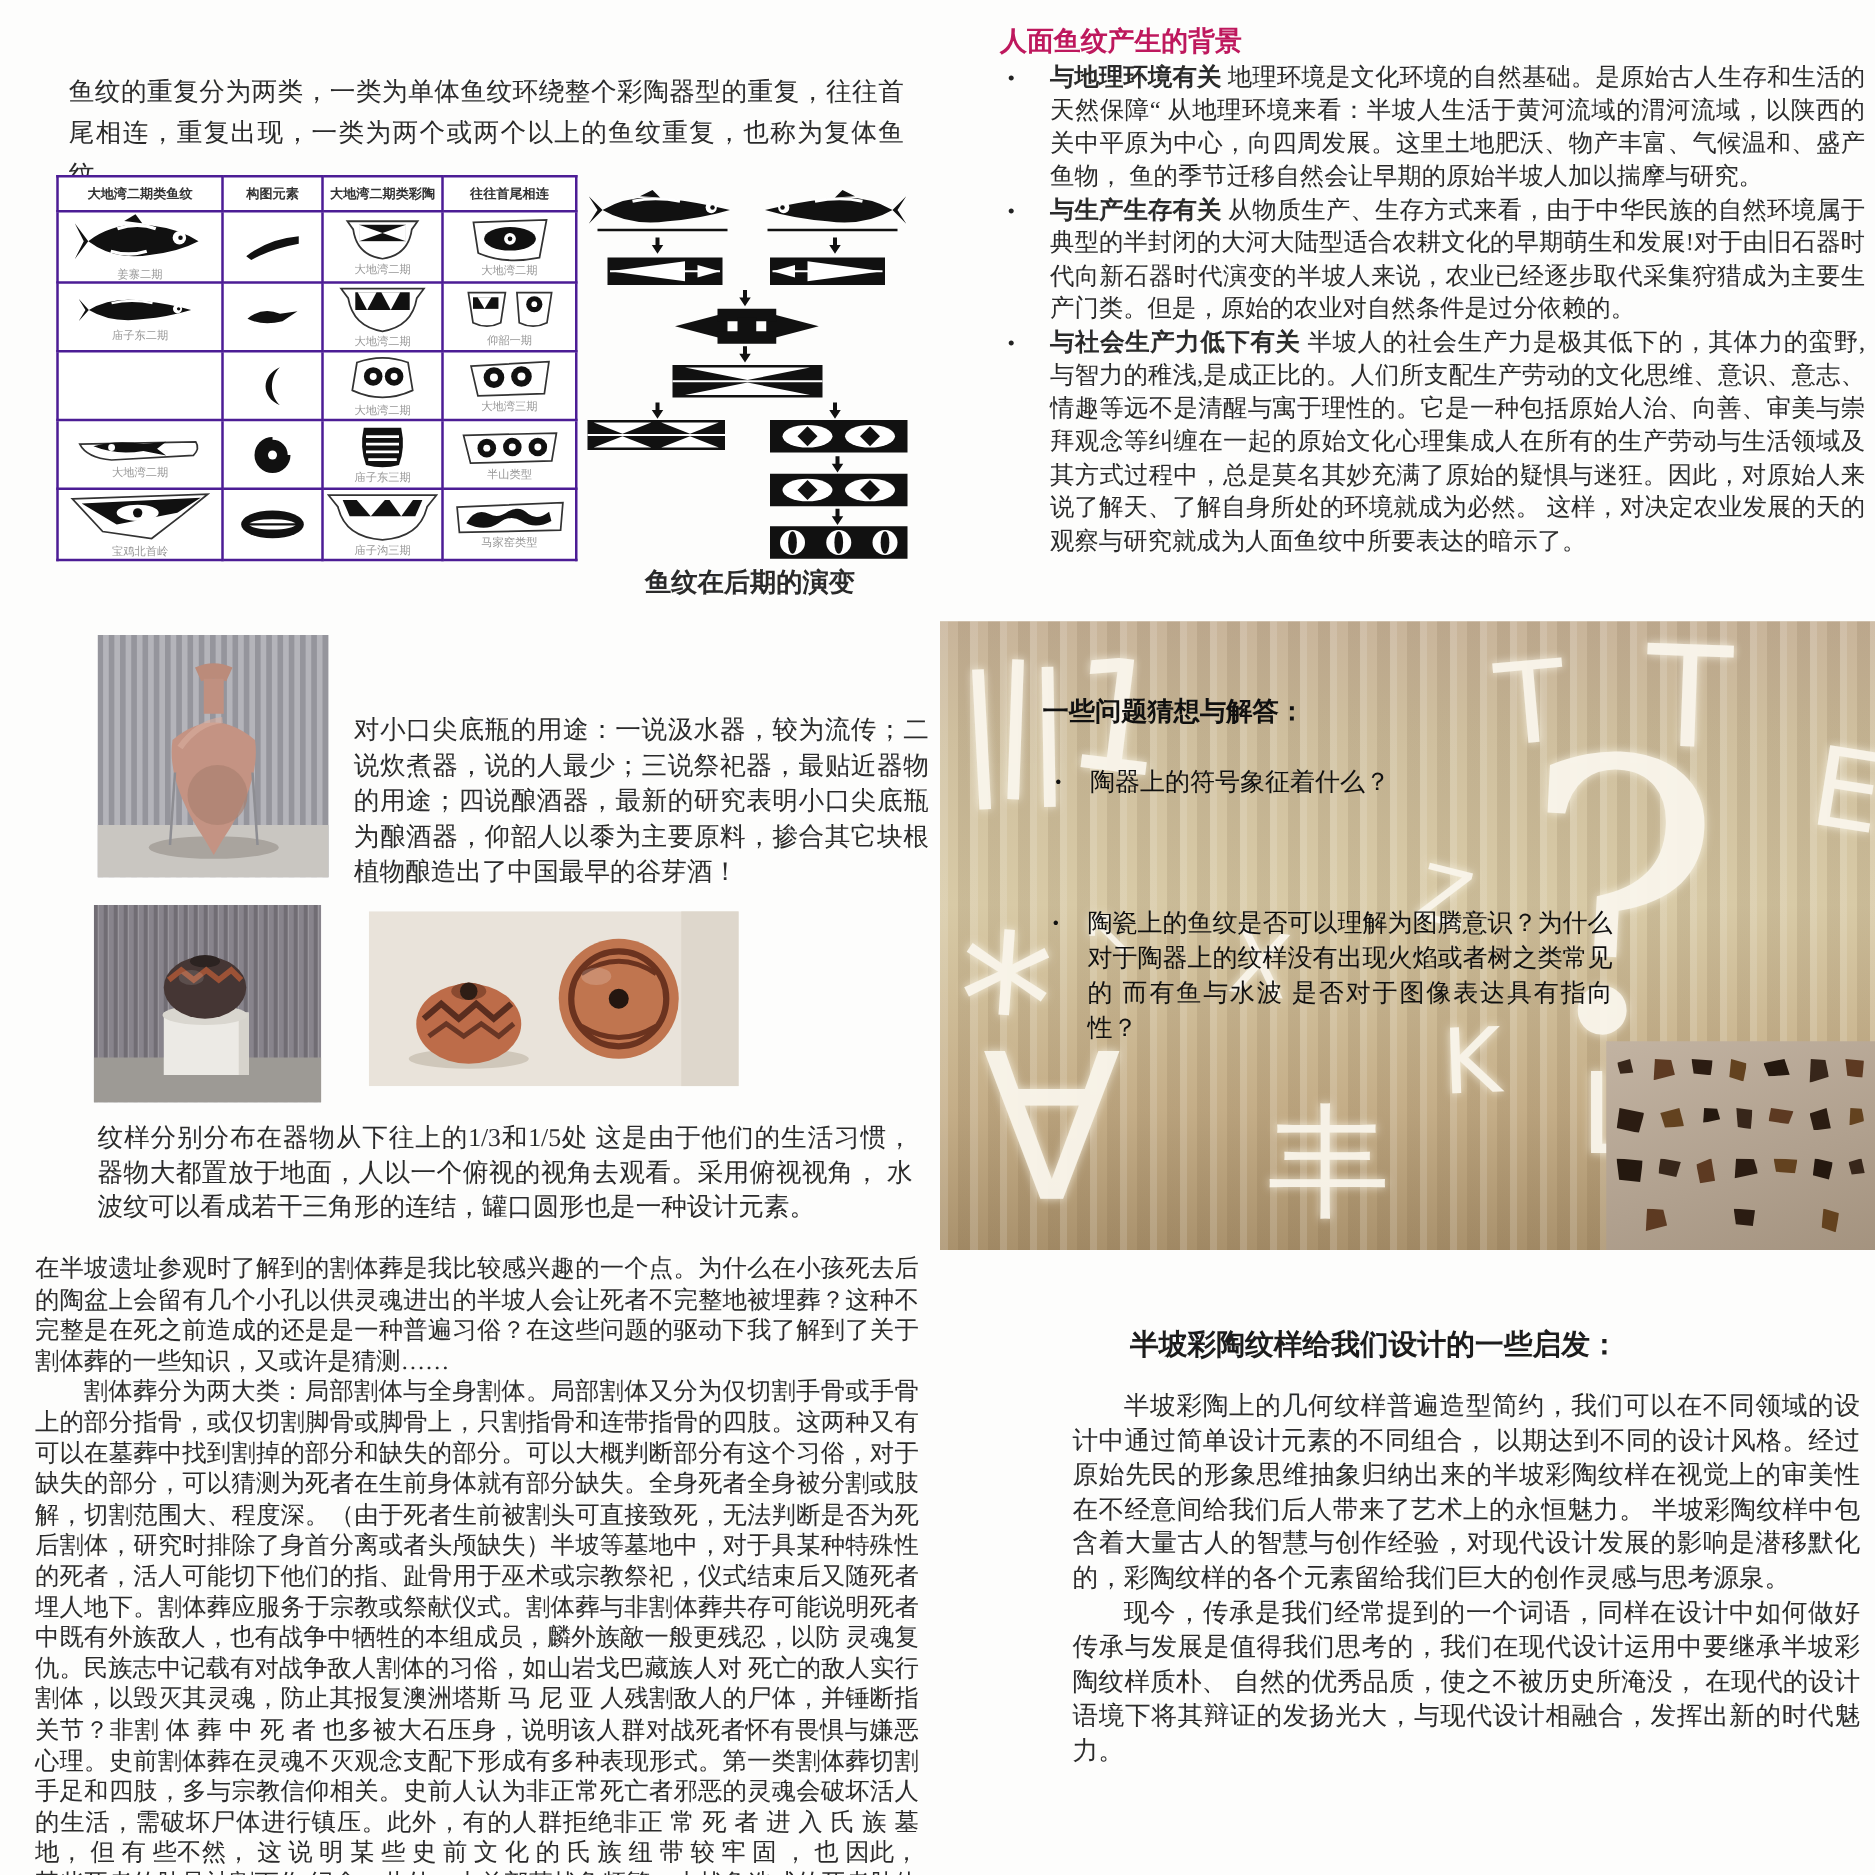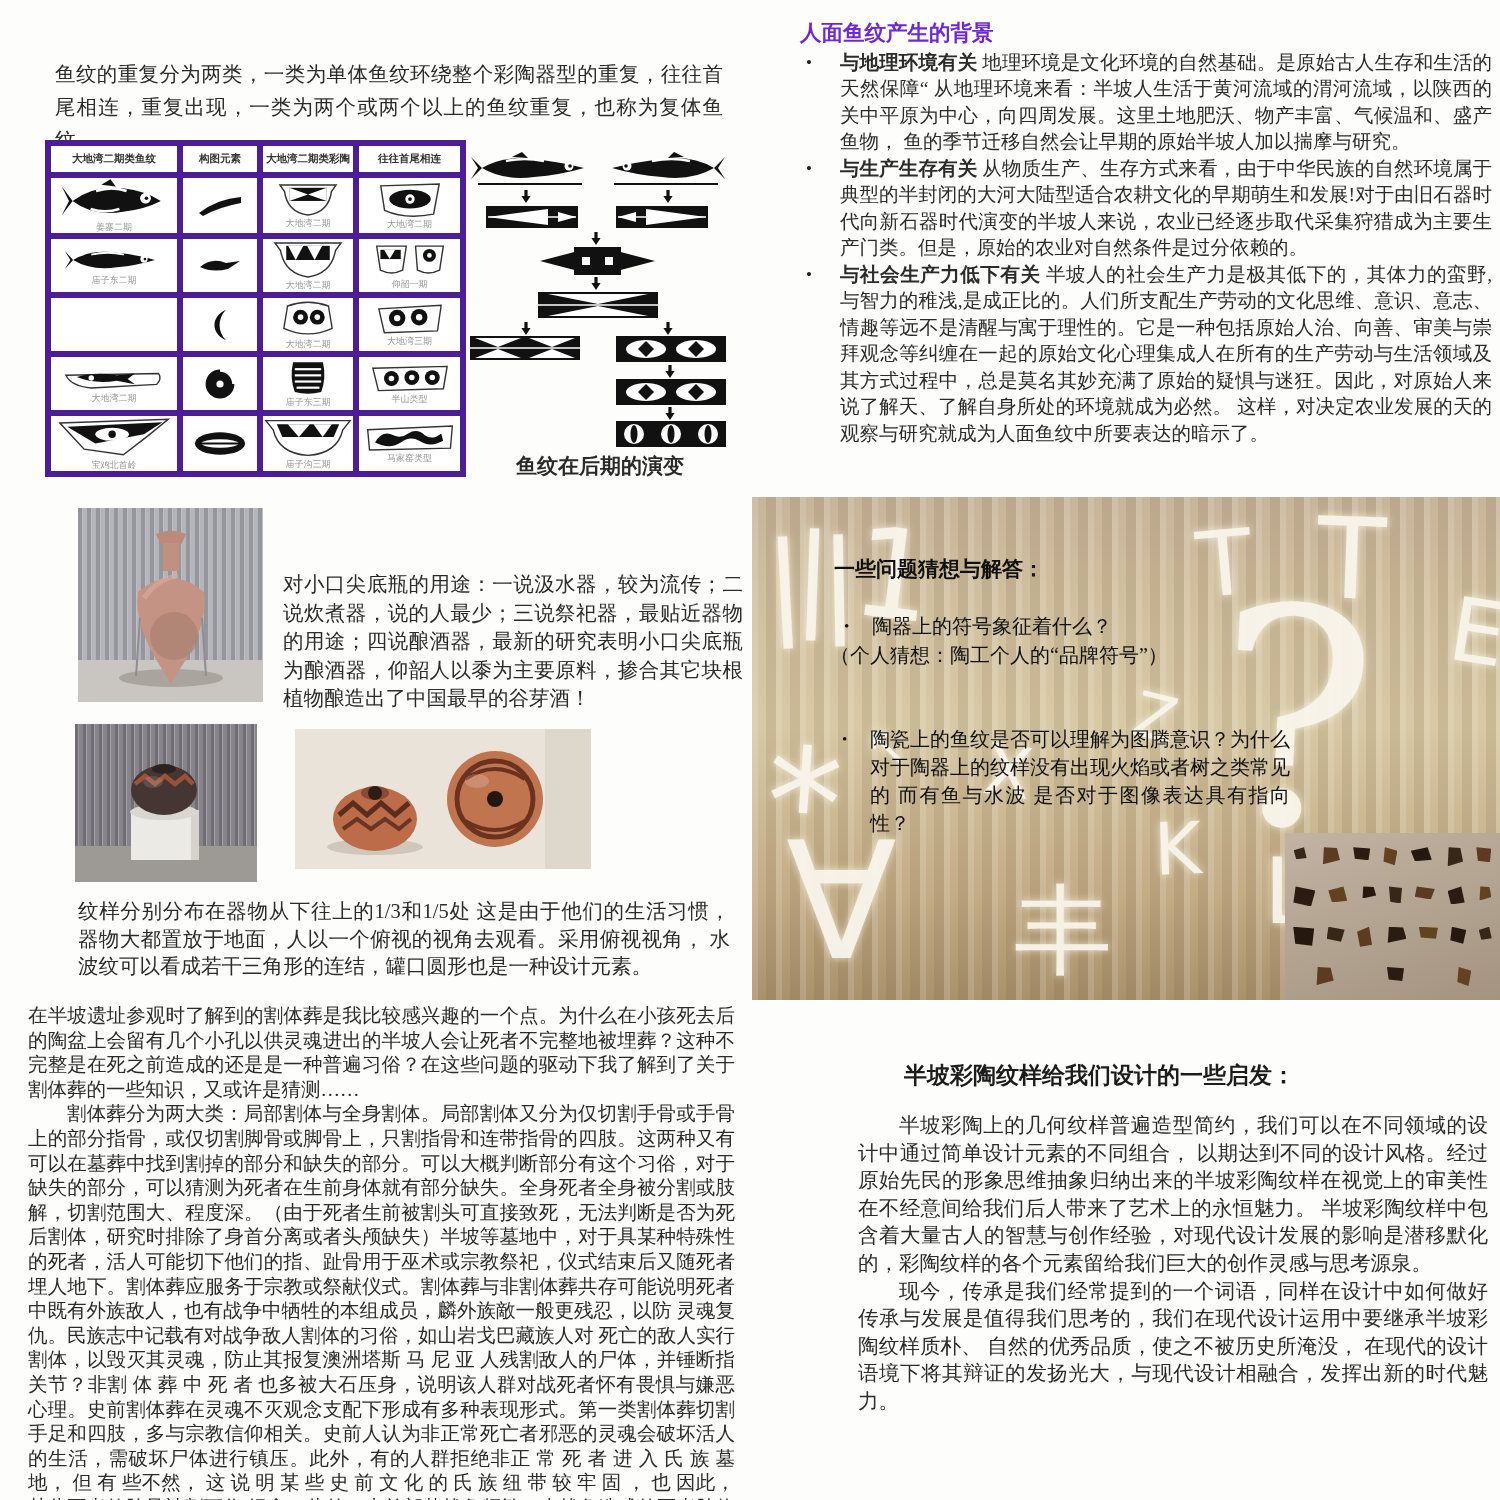--- a/index.html
+++ b/index.html
@@ -5,29 +5,29 @@
   html,body{margin:0;padding:0;}
   body{width:1500px;height:1500px;position:relative;background:#fdfdfc;overflow:hidden;
        font-family:"Liberation Serif",serif;color:#262626;}
   .abs{position:absolute;}
   .txt{font-family:"Liberation Serif",serif;color:#2b2b2b;text-align:justify;}
   p{margin:0;}
   
   .intro{left:55px;top:58px;width:668px;font-size:20.5px;line-height:33px;}
   
   .fishtable{left:45px;top:140px;width:415px;border-collapse:collapse;table-layout:fixed;}
-  .fishtable th,.fishtable td{border:6px solid #4c1d95;text-align:center;vertical-align:middle;padding:1px;}
+  .fishtable th,.fishtable td{border:2px solid #4c1d95;text-align:center;vertical-align:middle;padding:1px;}
   .fishtable th{font-size:10.5px;font-weight:bold;color:#333;height:24px;background:#fff;}
   .fishtable td{height:51px;background:#fff;}
   .cellcap{font-size:9px;color:#979797;line-height:10px;margin-top:1px;}
   .motif{display:flex;align-items:center;justify-content:center;}
   .tabcaption{left:470px;top:452px;width:260px;text-align:center;font-size:21px;font-weight:bold;color:#2a2a2a;}
   
   .bgcol{left:800px;top:20px;width:692px;font-size:19.5px;line-height:26.5px;}
-  .bgcol h2{margin:0 0 3px 0;font-size:21.5px;font-weight:bold;color:#6d28d9;}
+  .bgcol h2{margin:0 0 3px 0;font-size:21.5px;font-weight:bold;color:#be185d;}
   .bullet{display:flex;margin:0;}
   .bullet .dot{width:34px;flex:0 0 34px;font-size:17px;text-align:left;padding-left:6px;color:#222;}
   .bullet p{flex:1;text-align:justify;}
   .bullet b{font-weight:bold;}
   
   .photo{position:absolute;overflow:hidden;}
   
   .bottletxt{left:283px;top:570px;width:460px;font-size:20.5px;line-height:28.5px;}
   .patterntxt{left:78px;top:898px;width:652px;font-size:20.5px;line-height:27.5px;}
   .burial{left:28px;top:1004px;width:707px;font-size:19.5px;line-height:24.6px;}
@@ -482,21 +482,20 @@
       <span class="sym" style="left: 34px; top: 318px; font-size: 162px; transform: rotate(180deg);">A</span>
       <span class="sym" style="left: 262px; top: 384px; font-size: 98px;">丰</span>
       <span class="sym" style="left: 402px; top: 316px; font-size: 72px; transform: rotate(-2deg);">K</span>
       <span class="sym" style="left: 512px; top: 350px; font-size: 90px;">L</span>
     </div>
   <div class="ptxt ptitle">一些问题猜想与解答：</div>
   <div class="ptxt pq1" style="display:flex;">
     <span class="dot">•</span>
     <span>陶器上的符号象征着什么？</span>
   </div>
-  <div class="ptxt pq1n">（个人猜想：陶工个人的“品牌符号”）</div>
   <div class="ptxt pq2">
     <span class="dot">•</span>
     <span>陶瓷上的鱼纹是否可以理解为图腾意识？为什么对于陶器上的纹样没有出现火焰或者树之类常见的 而有鱼与水波 是否对于图像表达具有指向性？</span>
   </div>
   <div class="inset">
     <div class="shards">
         <div class="shard" style="width: 13px; height: 12px; background: rgb(55, 38, 26); clip-path: polygon(0px 25%, 80% 0px, 100% 90%, 20% 100%);"></div>
         <div class="shard" style="width: 20px; height: 17px; background: rgb(93, 58, 34); clip-path: polygon(20% 0px, 85% 5%, 100% 75%, 15% 100%);"></div>
         <div class="shard" style="width: 17px; height: 13px; background: rgb(43, 28, 18); clip-path: polygon(0px 0px, 100% 10%, 90% 100%, 10% 90%);"></div>
         <div class="shard" style="width: 14px; height: 18px; background: rgb(99, 66, 31); clip-path: polygon(10% 0px, 100% 20%, 80% 100%, 0px 80%);"></div>

